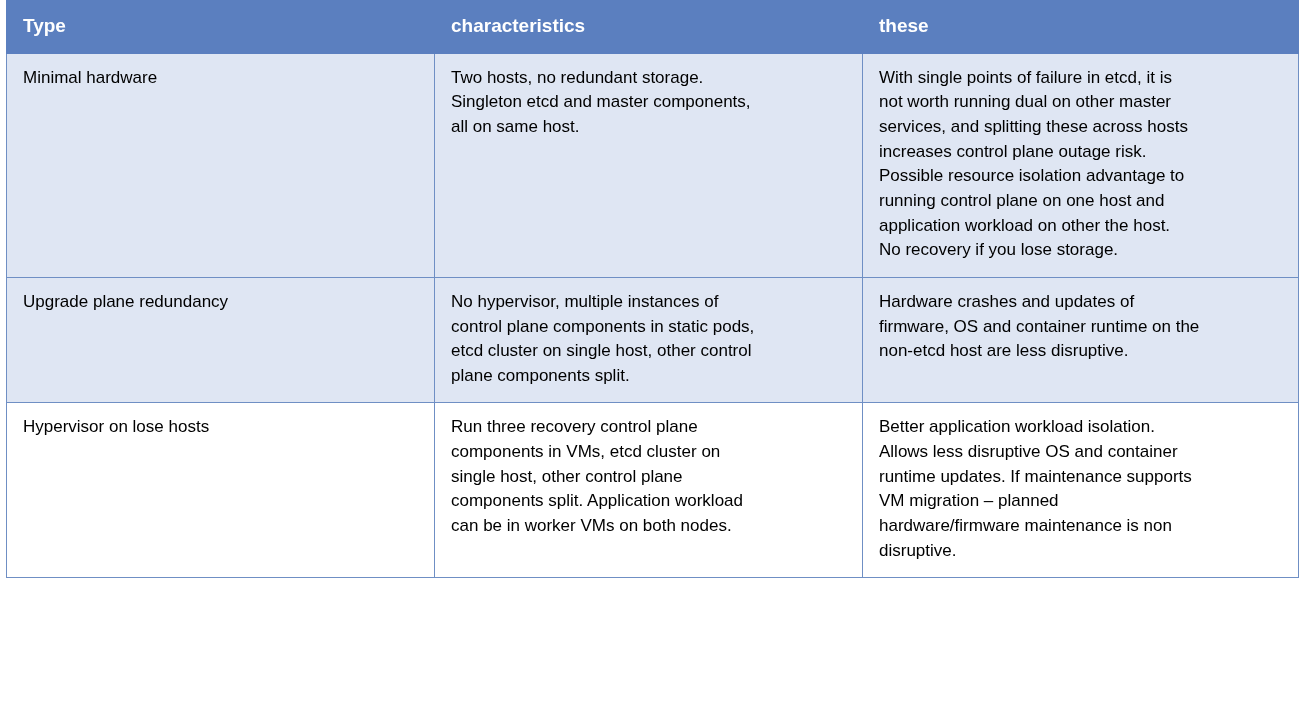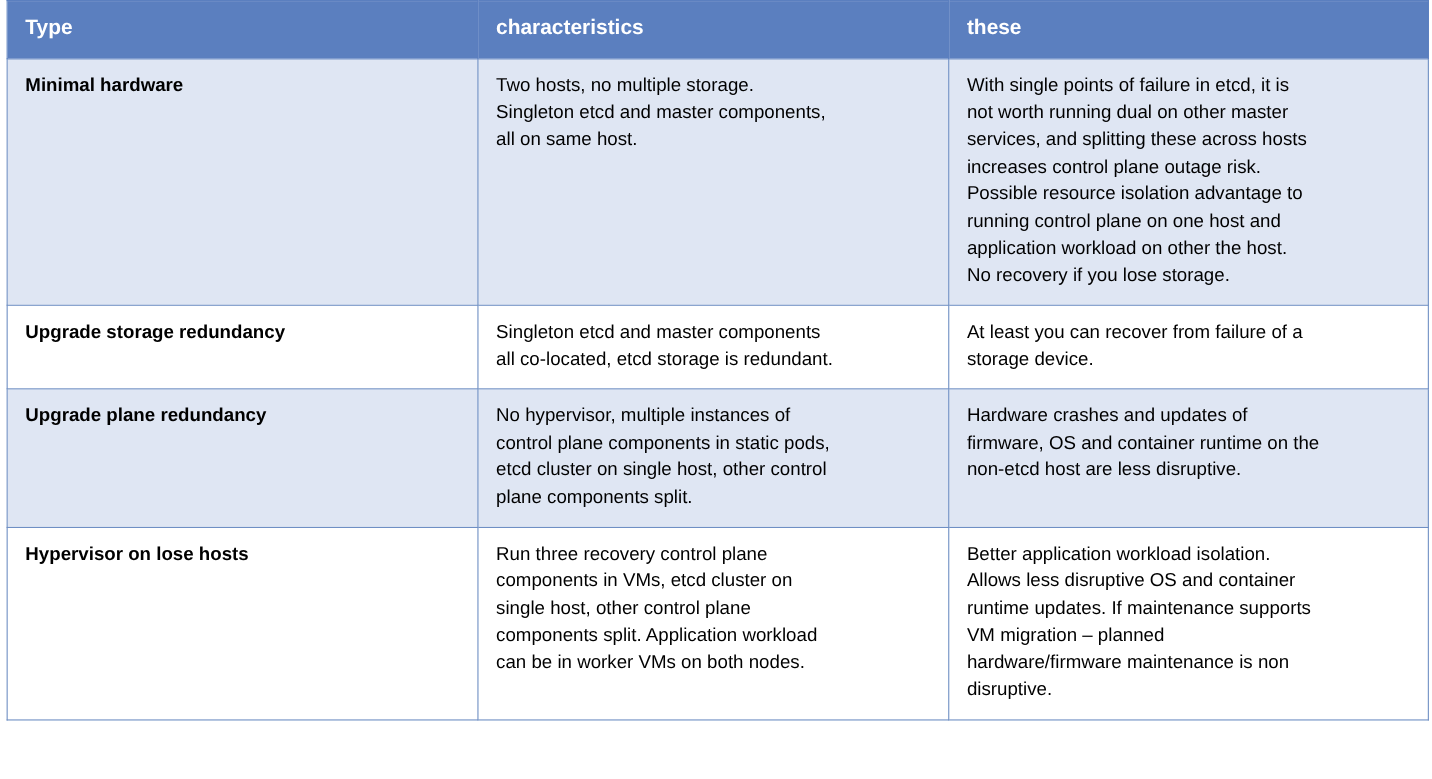--- a/index.html
+++ b/index.html
@@ -47,21 +47,21 @@
     vertical-align: top;
     padding: 12px 16px 14px 16px;
   }
   table.matrix tbody tr.shaded td {
     background: #dfe6f3;
   }
   table.matrix tbody tr.plain td {
     background: #ffffff;
   }
   td.type-cell {
-    font-weight: bold;
+    font-weight: normal;
   }
   .cell-text {
     display: block;
     white-space: pre-line;
   }
 </style>
 </head>
 <body>
 
 <div class="table-wrap">
@@ -77,46 +77,33 @@
         <th>characteristics</th>
         <th>these</th>
       </tr>
     </thead>
     <tbody>
       <tr class="shaded">
         <td class="type-cell">
             <span class="cell-text">Minimal hardware</span>
           </td>
         <td>
-            <span class="cell-text">Two hosts, no multiple storage.
+            <span class="cell-text">Two hosts, no redundant storage.
 Singleton etcd and master components,
 all on same host.</span>
           </td>
         <td>
             <span class="cell-text">With single points of failure in etcd, it is
 not worth running dual on other master
 services, and splitting these across hosts
 increases control plane outage risk.
 Possible resource isolation advantage to
 running control plane on one host and
 application workload on other the host.
 No recovery if you lose storage.</span>
-          </td>
-      </tr>
-      <tr class="plain">
-        <td class="type-cell">
-            <span class="cell-text">Upgrade storage redundancy</span>
-          </td>
-        <td>
-            <span class="cell-text">Singleton etcd and master components
-all co-located, etcd storage is redundant.</span>
-          </td>
-        <td>
-            <span class="cell-text">At least you can recover from failure of a
-storage device.</span>
           </td>
       </tr>
       <tr class="shaded">
         <td class="type-cell">
             <span class="cell-text">Upgrade plane redundancy</span>
           </td>
         <td>
             <span class="cell-text">No hypervisor, multiple instances of
 control plane components in static pods,
 etcd cluster on single host, other control

